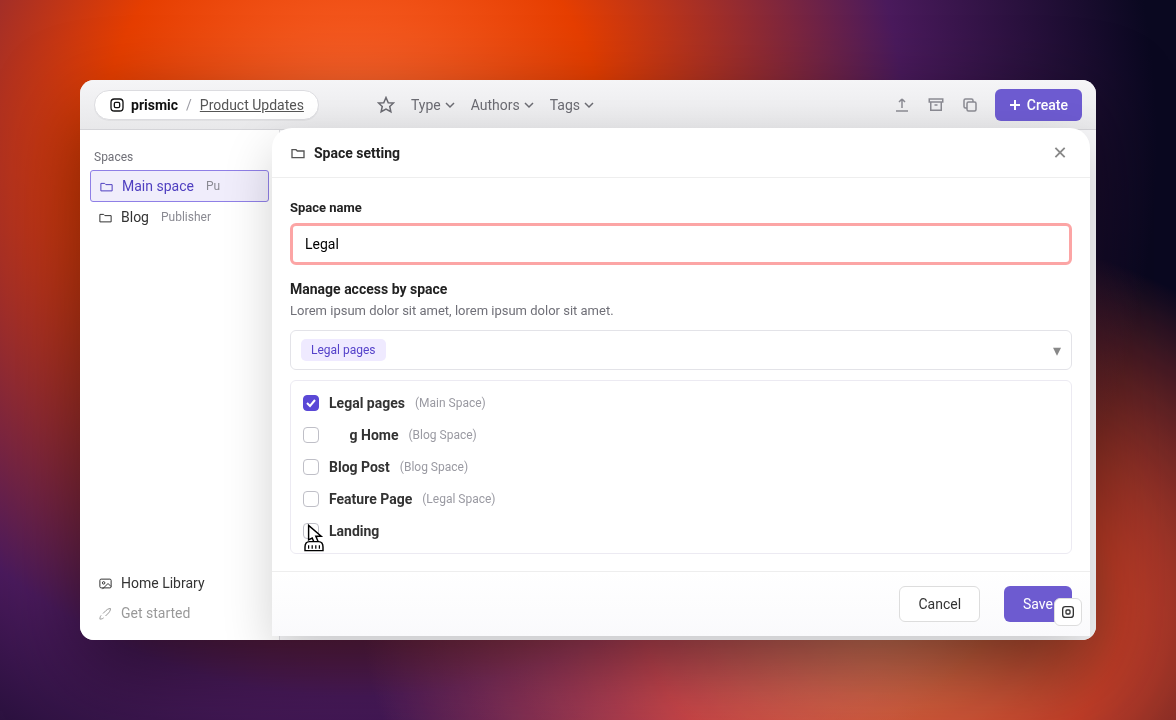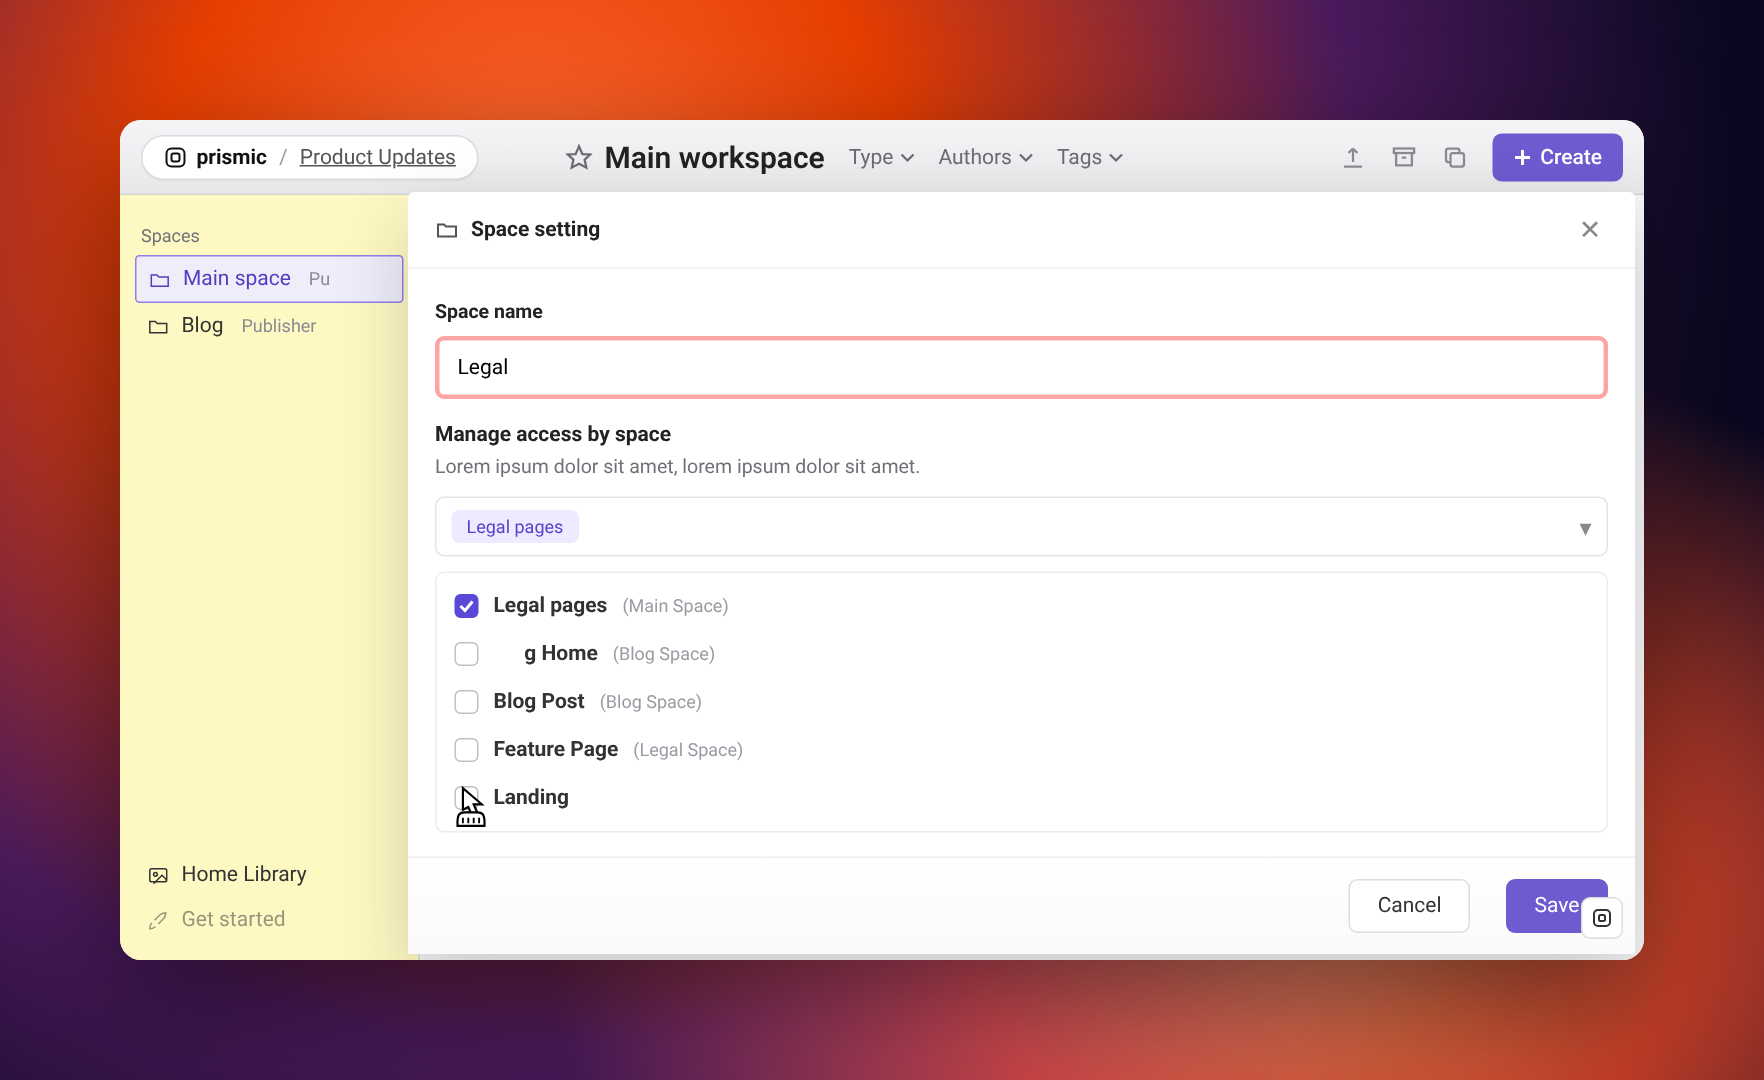--- a/index.html
+++ b/index.html
@@ -39,39 +39,39 @@
   .filter { margin-left: 16px; color:#6b6b72; font-size:14px; display:flex; align-items:center; gap:4px; cursor:pointer;}
   .spacer { flex:1; }
   .top-icon { width:22px; height:22px; color:#8a8a92; margin-left:12px; display:flex; align-items:center; justify-content:center;}
   .create-btn {
     margin-left: 14px; background:#6d5bd0; color:#fff; border:none;
     padding: 8px 14px; border-radius:6px; font-size:14px; font-weight:500;
     display:flex; align-items:center; gap:6px;
   }
   
   .body { display:flex; height: calc(100% - 50px); }
-  .sidebar { width: 200px; padding: 12px 10px; border-right:1px solid #dcdce0; background:#fef9c3; display:flex; flex-direction:column;}
+  .sidebar { width: 200px; padding: 12px 10px; border-right:1px solid #dcdce0; background:#ffffff; display:flex; flex-direction:column;}
   .side-heading { font-size:12px; color:#707078; margin: 8px 4px 6px; }
   .side-item {
     display:flex; align-items:center; gap:8px; padding:7px 8px; border-radius:3px;
     font-size:14px; color:#333; cursor:pointer;
   }
   .side-item.active { border:1px solid #8f7fe6; background:#f0edfb; color:#4f3fc0;}
   .side-role { font-size:12px; color:#8a8a92; margin-left:4px;}
   .side-bottom { margin-top:auto; }
   .folder-ico { width:15px; height:15px; fill:none; stroke:currentColor; stroke-width:1.6;}
   .main { flex:1; position:relative; background:#f6f6f8; }
   .date-label { position:absolute; right:22px; top:12px; font-size:12px; color:#555; font-weight:600;}
   .date-row { position:absolute; right:22px; font-size:12px; color:#777; }
   .dr1{top:52px}.dr2{top:150px}.dr3{top:198px}.dr4{top:246px}.dr5{top:294px}.dr6{top:342px}.dr7{top:390px}
 
   
   .modal {
     position:absolute; left:192px; right:6px; top:48px; bottom:4px;
-    background:#fff; border-radius:4px; box-shadow:0 20px 50px rgba(0,0,0,.18);
+    background:#fff; border-radius:20px; box-shadow:0 20px 50px rgba(0,0,0,.18);
     display:flex; flex-direction:column;
   }
   .modal-head { display:flex; align-items:center; gap:8px; padding:14px 18px; border-bottom:1px solid #eee;}
   .modal-title { font-size:14px; font-weight:700; color:#222;}
   .modal-close { margin-left:auto; color:#888; cursor:pointer; font-size:18px; width:24px; text-align:center;}
   .tabs { display:flex; gap:24px; padding:0 18px; border-bottom:1px solid #eee;}
   .tab { padding:12px 0; font-size:14px; color:#666; cursor:pointer;}
   .tab.active { color:#4a3ac4; font-weight:700; border-bottom:3px solid #5a48d6; margin-bottom:-1px;}
   .modal-body { padding:16px 18px; overflow:auto; flex:1;}
   .field-label { font-size:13px; font-weight:700; color:#222; margin:6px 0 8px;}
@@ -119,21 +119,20 @@
         </svg>
       <b>prismic</b>
       <span class="slash">/</span>
       <span class="crumb">Product Updates</span>
     </div>
     <span class="ws-star">
       <svg width="18" height="18" viewBox="0 0 24 24" fill="none" stroke="currentColor" stroke-width="2">
           <polygon points="12 2 15 9 22 9.3 17 14 18.5 21 12 17.5 5.5 21 7 14 2 9.3 9 9"></polygon>
         </svg>
     </span>
-    <span class="ws-title">Main workspace</span>
     <span class="filter">
         <span>Type</span>
         <svg width="10" height="10" viewBox="0 0 10 10">
           <path d="M1 3l4 4 4-4" fill="none" stroke="currentColor" stroke-width="1.5"></path>
         </svg>
       </span>
     <span class="filter">
         <span>Authors</span>
         <svg width="10" height="10" viewBox="0 0 10 10">
           <path d="M1 3l4 4 4-4" fill="none" stroke="currentColor" stroke-width="1.5"></path>

